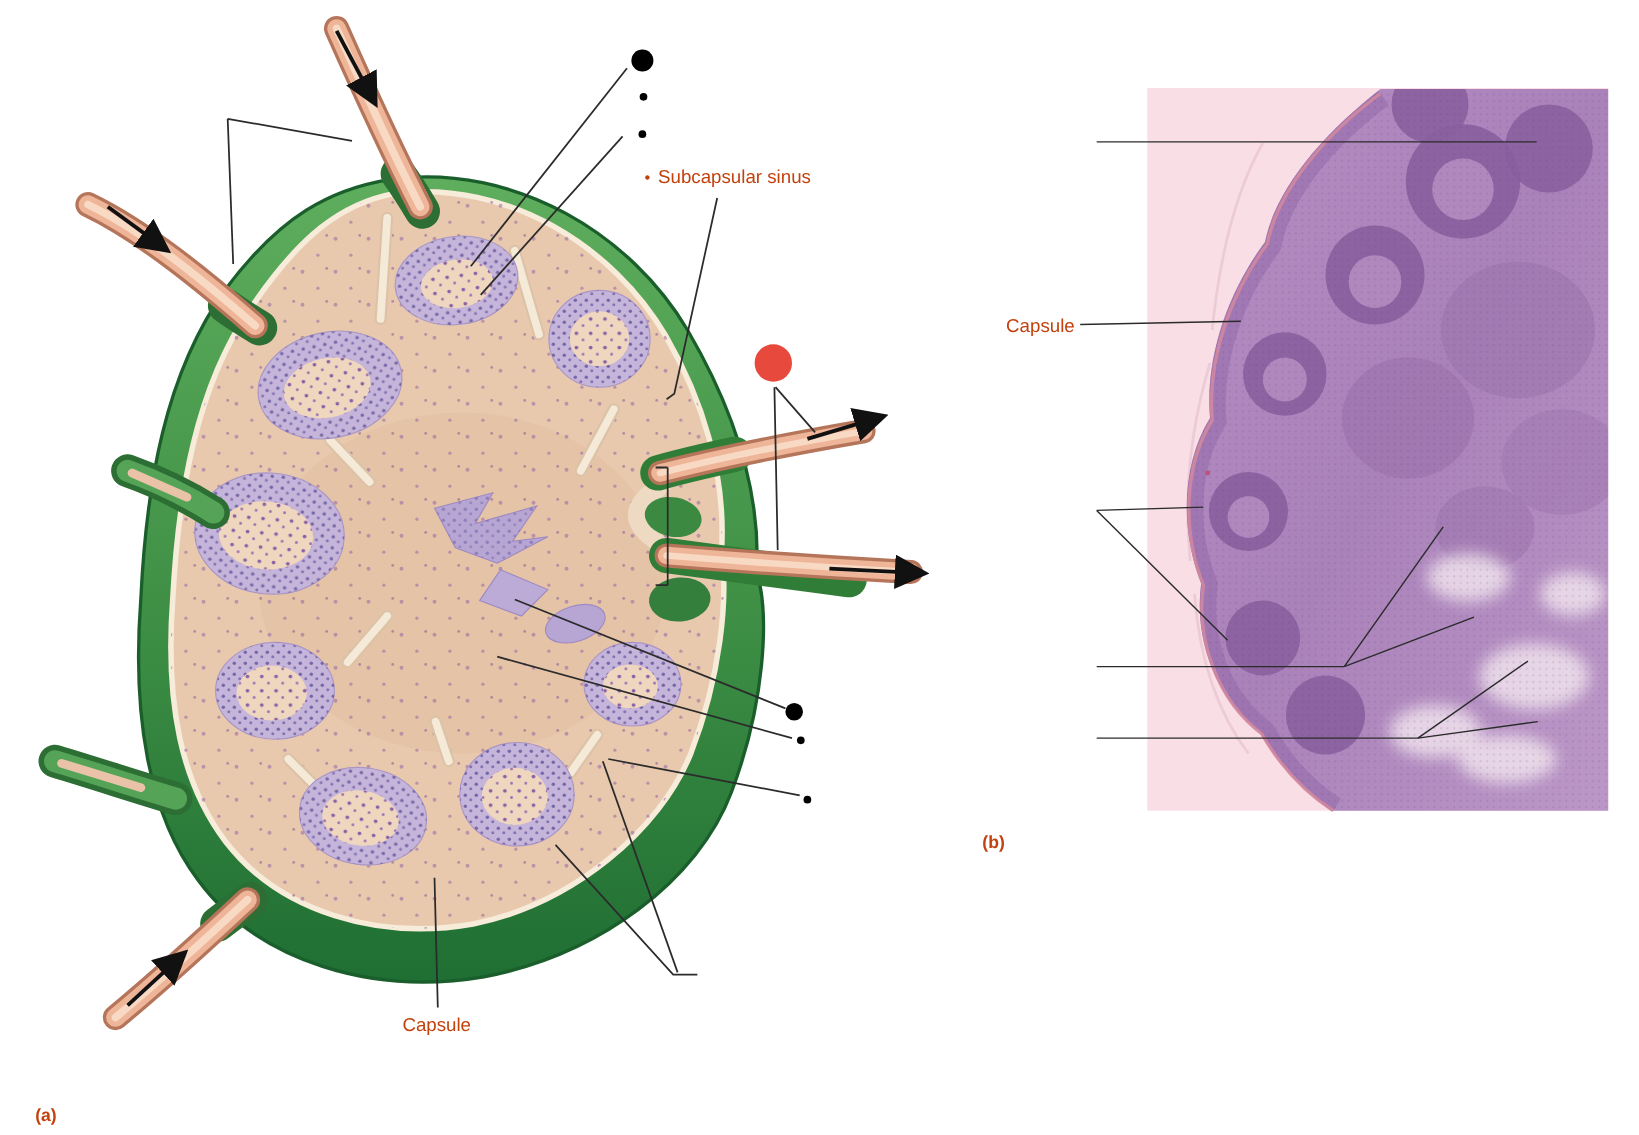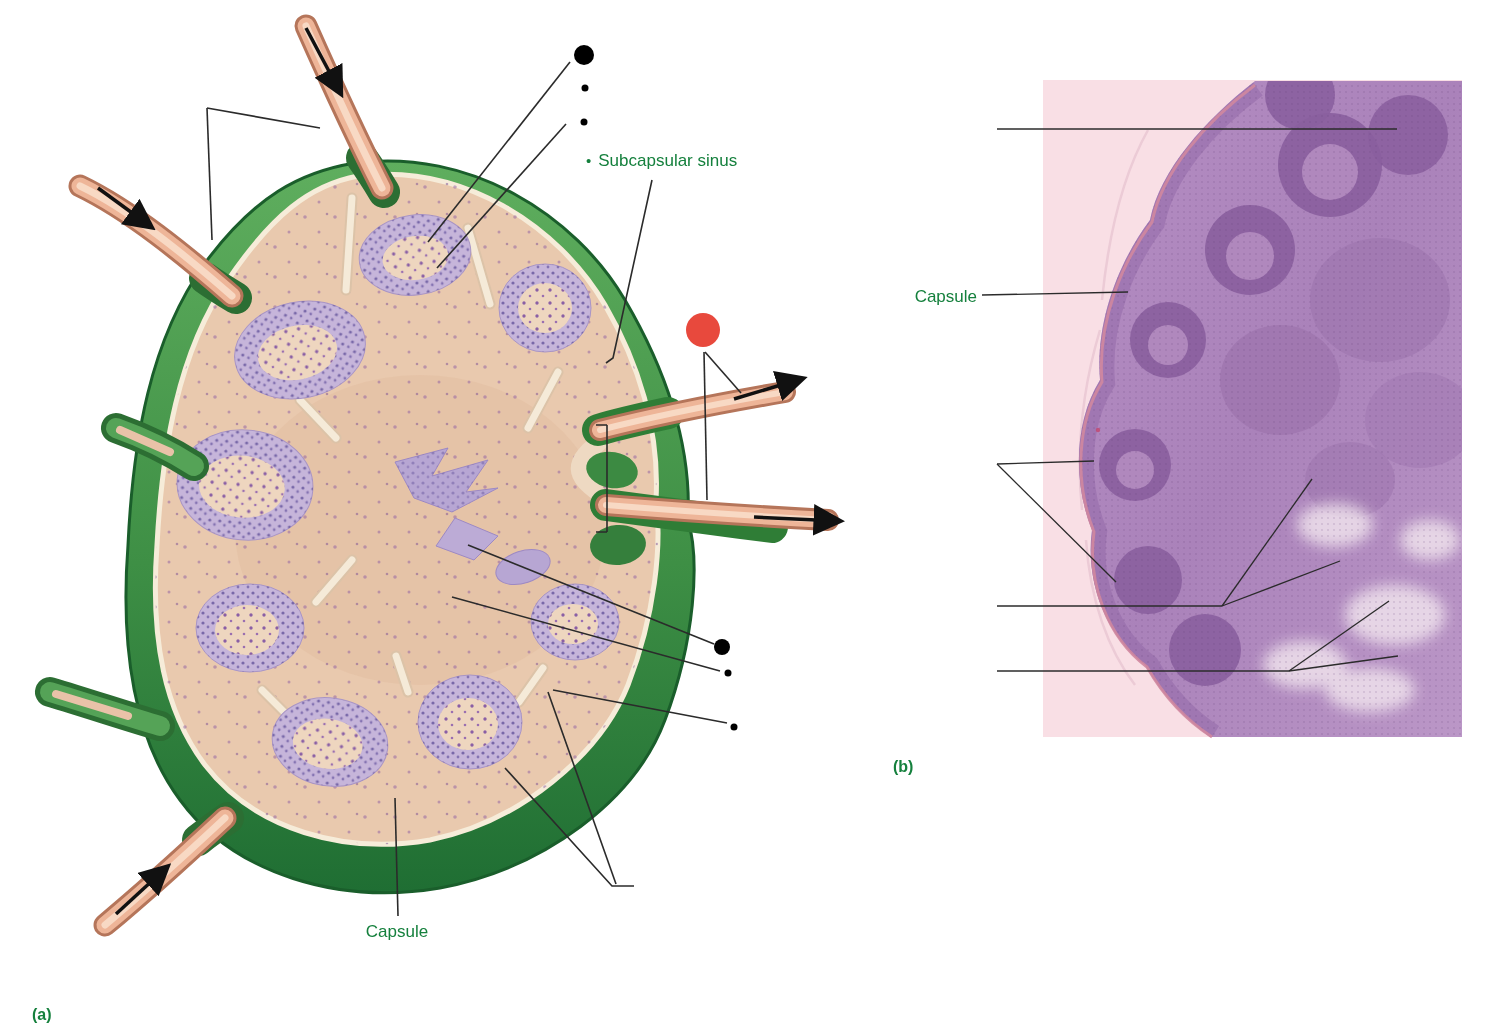--- a/index.html
+++ b/index.html
@@ -7,21 +7,21 @@
     --black-marker:#000000;
     --leader-line:#2b2b2b;
   }
   html,body{margin:0;padding:0;background:#ffffff;}
   #canvas{
     position:relative;width:1490px;height:1032px;background:#ffffff;
     font-family:"Liberation Sans",sans-serif;overflow:hidden;
   }
   #fig{position:absolute;left:0;top:0;}
   .lbl{
-    position:absolute;color:#15803d;font-size:17px;line-height:1.15;
+    position:absolute;color:#c2410c;font-size:17px;line-height:1.15;
     white-space:nowrap;
   }
   .lbl .bullet{margin-right:7px;font-size:15px;}
   .tag{font-weight:bold;font-size:16px;}
   .leader{stroke:var(--leader-line);stroke-width:1.6;fill:none;}
   .leader-thin{stroke:var(--leader-line);stroke-width:1.3;fill:none;}
   .red-marker{fill:var(--red-marker);}
   .black-marker{fill:var(--black-marker);}
   .arrow{stroke:#111;stroke-width:3.5;fill:none;}
 </style>

